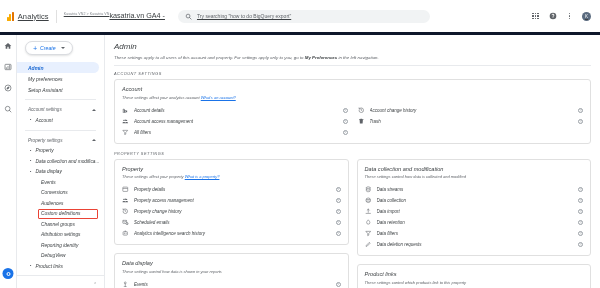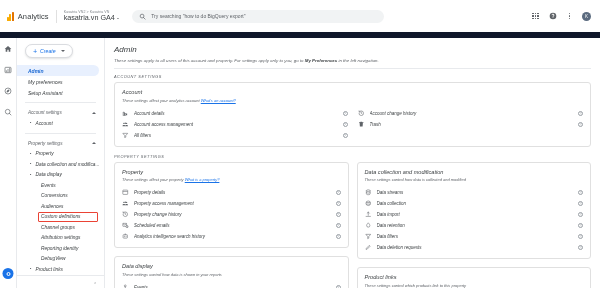--- a/index.html
+++ b/index.html
@@ -11,31 +11,32 @@
     font-size: 5px;
     -webkit-font-smoothing: antialiased;
   }
   .app { position: relative; width: 600px; height: 288px; display: flex; flex-direction: column; }
 
   
   .topbar {
     height: 20px; flex: 0 0 20px;
     display: flex; align-items: center;
     background: #fff;
-    border-bottom: 6px solid #0f172a;
+    border-bottom: 3px solid #0f172a;
     padding: 16px 7px;
+    text-decoration: underline;
   }
   .ga-logo { display: flex; align-items: flex-end; gap: 0.7px; height: 9px; margin-right: 4px; }
   .ga-logo i { display: block; width: 1.8px; border-radius: 0.6px; }
   .ga-logo i:nth-child(1) { height: 4px;   background: #f9ab00; }
   .ga-logo i:nth-child(2) { height: 6.5px; background: #f9ab00; }
   .ga-logo i:nth-child(3) { height: 9px;   background: #e37400; }
   .brand { font-size: 7.5px; color: #3c4043; letter-spacing: 0.1px; }
   .topdiv { width: 1px; height: 13px; background: #e0e0e0; margin: 0 7px; }
-  .prop-block { display: flex; flex-direction: column; line-height: 1.15; }
+  .prop-block { display: flex; line-height: 1.15; }
   .prop-crumb { font-size: 3.6px; color: #80868b; white-space: nowrap; letter-spacing: 0.05px; }
   .prop-name { font-size: 7.2px; color: #3c4043; white-space: nowrap; }
 
   .search {
     display: flex; align-items: center; gap: 5px;
     background: #f1f3f4; border-radius: 9px;
     height: 13px; width: 252px; padding: 0 7px;
     margin-left: 13px;
   }
   .search-ph { font-size: 5px; color: #5f6368; white-space: nowrap; }

